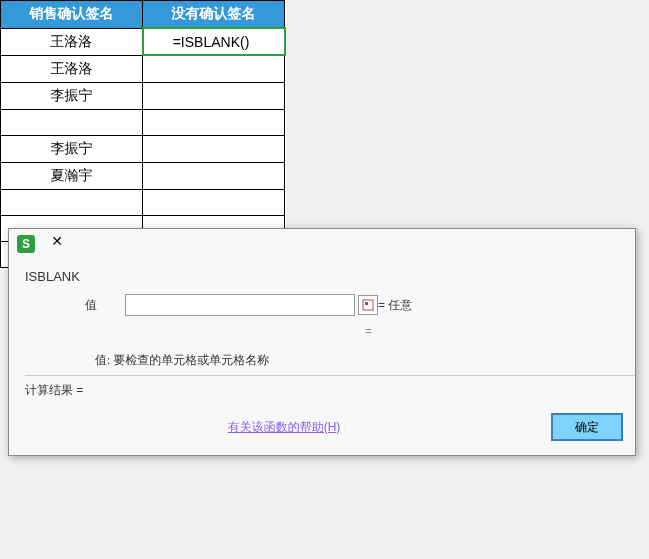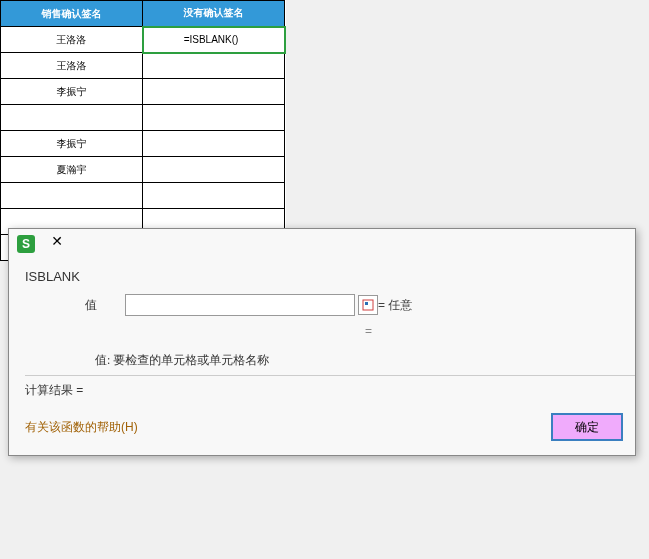--- a/index.html
+++ b/index.html
@@ -12,21 +12,21 @@
       overflow: hidden;
     }
     .spreadsheet {
       border-collapse: collapse;
       background: white;
       margin: 0;
     }
     .spreadsheet th, .spreadsheet td {
       border: 1px solid #000;
       padding: 4px 13px;
-      font-size: 10px;
+      font-size: 14px;
       text-align: center;
       height: 26px;
       width: 142px;
     }
     .spreadsheet th {
       background: #3399d8;
       color: white;
       font-weight: bold;
     }
     .editing-cell {
@@ -135,31 +135,33 @@
     .calc-result {
       font-size: 12px;
       margin-bottom: 8px;
     }
     .dialog-footer {
       display: flex;
       align-items: center;
       padding: 6px 12px 14px 16px;
     }
     .help-link {
-      color: #a16207;
+      color: #8b5cf6;
+      text-decoration: underline;
       font-size: 12px;
       cursor: pointer;
       flex: 1;
+      text-align: center;
     }
     .dialog-btn {
       width: 72px;
       height: 28px;
       margin-left: 8px;
       border: 1px solid #888;
-      background: #f0abfc;
+      background: #7dd3fc;
       font-size: 12px;
       cursor: pointer;
     }
     .dialog-btn.primary {
       border: 2px solid #3a7fc0;
     }
   </style>
 </head>
 <body>
 

